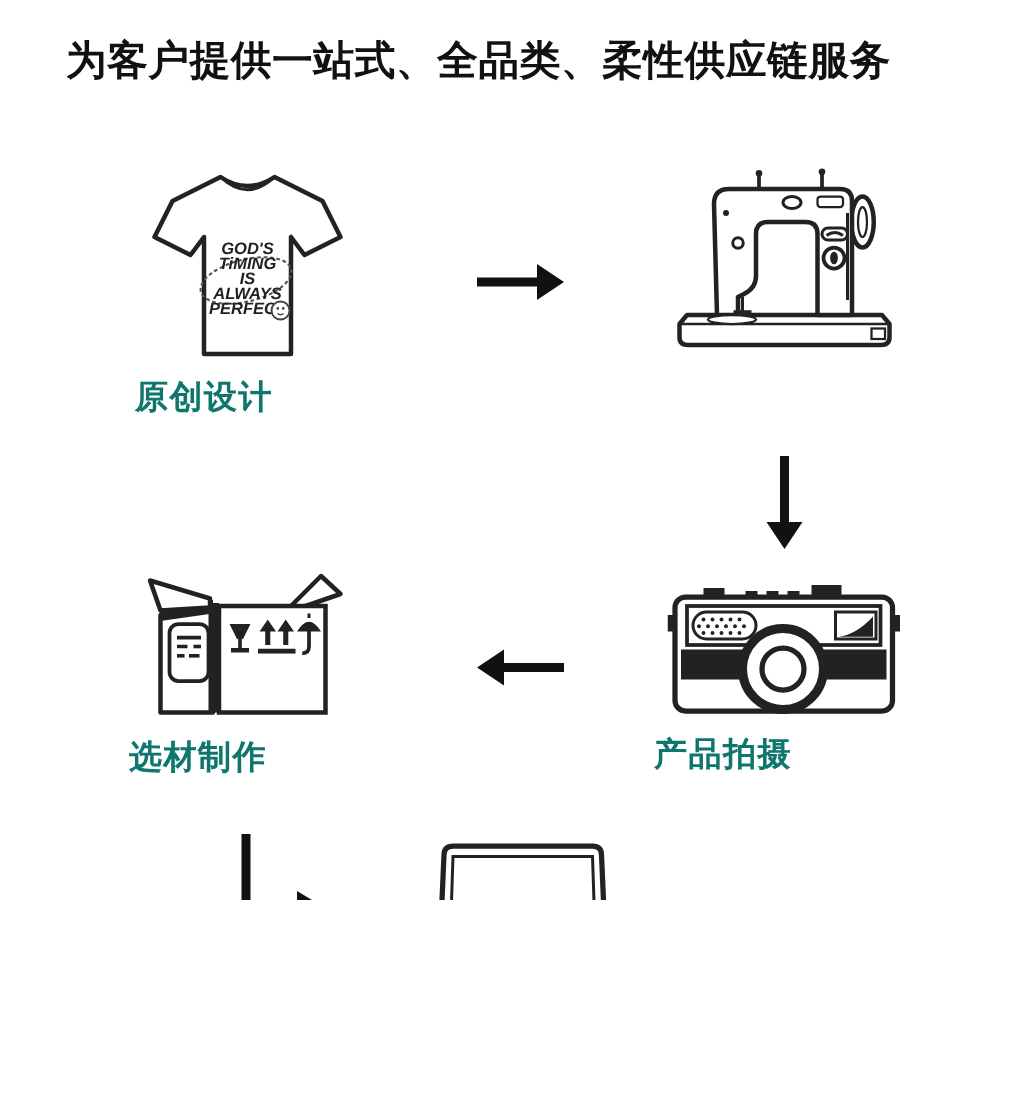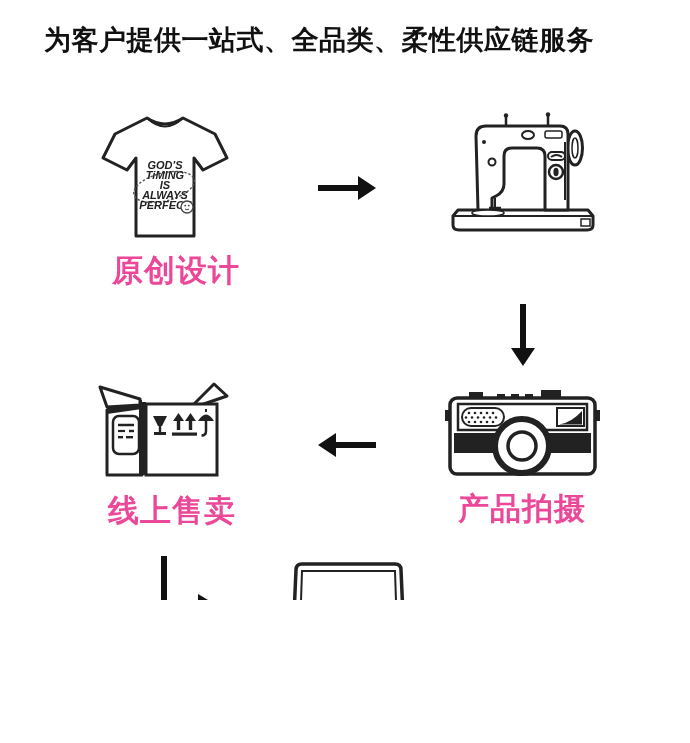--- a/index.html
+++ b/index.html
@@ -7,22 +7,22 @@
     position:relative;width:690px;height:600px;background:#ffffff;
     font-family:"Liberation Sans","DejaVu Sans",sans-serif;color:#111;
     overflow:hidden;
   }
   .abs{position:absolute;}
   .page-title{
     left:44px;top:22px;width:600px;
     font-size:27px;font-weight:700;letter-spacing:0.5px;color:#111;
   }
   .step-label{
-    font-size:31px;font-weight:600;letter-spacing:1px;color:#ec4899;
-    text-align:right;width:150px;
+    font-size:22px;font-weight:600;letter-spacing:1px;color:#0f766e;
+    text-align:left;width:150px;
   }
   svg{display:block;}
   .print-line{
     font-family:"Liberation Sans","DejaVu Sans",sans-serif;
     font-style:italic;font-weight:900;fill:#222;
   }
 </style>
 </head>
 <body>
 
@@ -141,21 +141,21 @@
     <rect x="60" y="56" width="12" height="3" fill="#222"></rect>
     <polygon points="79,45 84.5,37 90,45" fill="#222"></polygon>
     <rect x="82.8" y="44" width="3.4" height="10" fill="#222"></rect>
     <polygon points="91,45 96.5,37 102,45" fill="#222"></polygon>
     <rect x="94.8" y="44" width="3.4" height="10" fill="#222"></rect>
     <rect x="78" y="56.5" width="25" height="3.2" fill="#222"></rect>
     <path d="M104,45 Q112,32 120,45 Z" fill="#222"></path>
     <line x1="112" y1="33" x2="112" y2="36" stroke="#222" stroke-width="2"></line>
     <path d="M112,44 L112,55 Q112,59.5 107.5,59.5" fill="none" stroke="#222" stroke-width="2.5"></path>
   </svg>
-  <div class="abs step-label" style="left:86px;top:490px">线上售卖</div>
+  <div class="abs step-label" style="left:86px;top:490px">选材制作</div>
 
   <svg class="abs" style="left:156px;top:554px" width="64" height="68" viewBox="0 0 64 68">
     <path d="M8,2 L8,52 L44,52" fill="none" stroke="#111" stroke-width="6"></path>
     <polygon points="42,40 62,52 42,64" fill="#111"></polygon>
   </svg>
 
   <svg class="abs" style="left:266px;top:560px" width="165" height="125" viewBox="0 0 165 125">
     <path d="M36,4 L129,4 Q135,4 135,10 L138,78 L27,78 L30,10 Q30,4 36,4 Z" fill="#fff" stroke="#222" stroke-width="3.5" stroke-linejoin="round"></path>
     <polygon points="36,11 129,11 131,71 34,71" fill="#fff" stroke="#222" stroke-width="2"></polygon>
     <polygon points="27,78 138,78 155,105 10,105" fill="#fff" stroke="#222" stroke-width="3" stroke-linejoin="round"></polygon>

